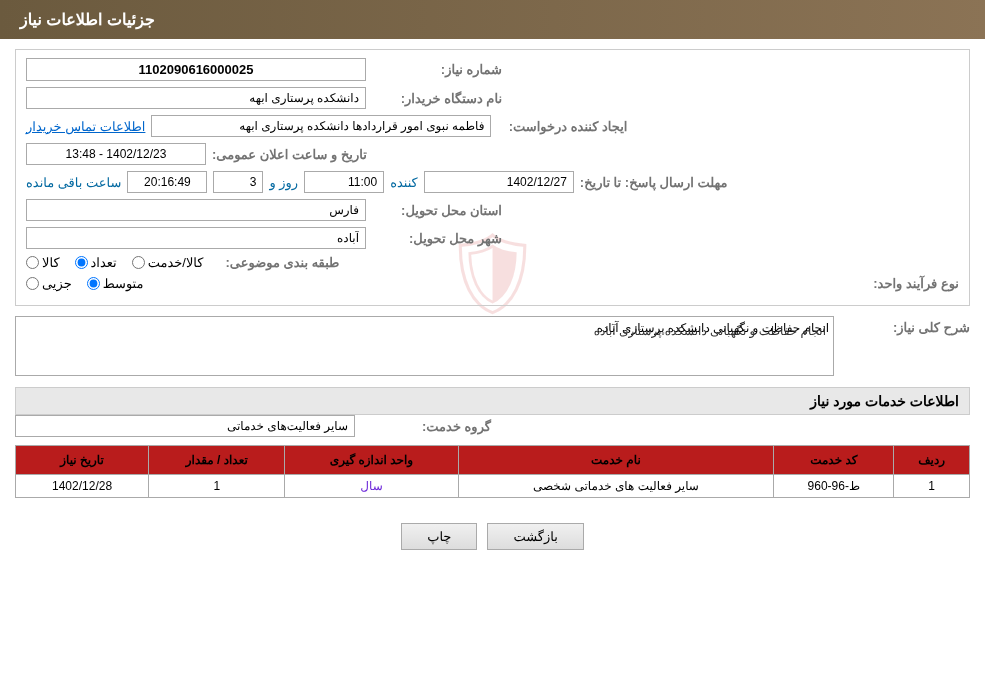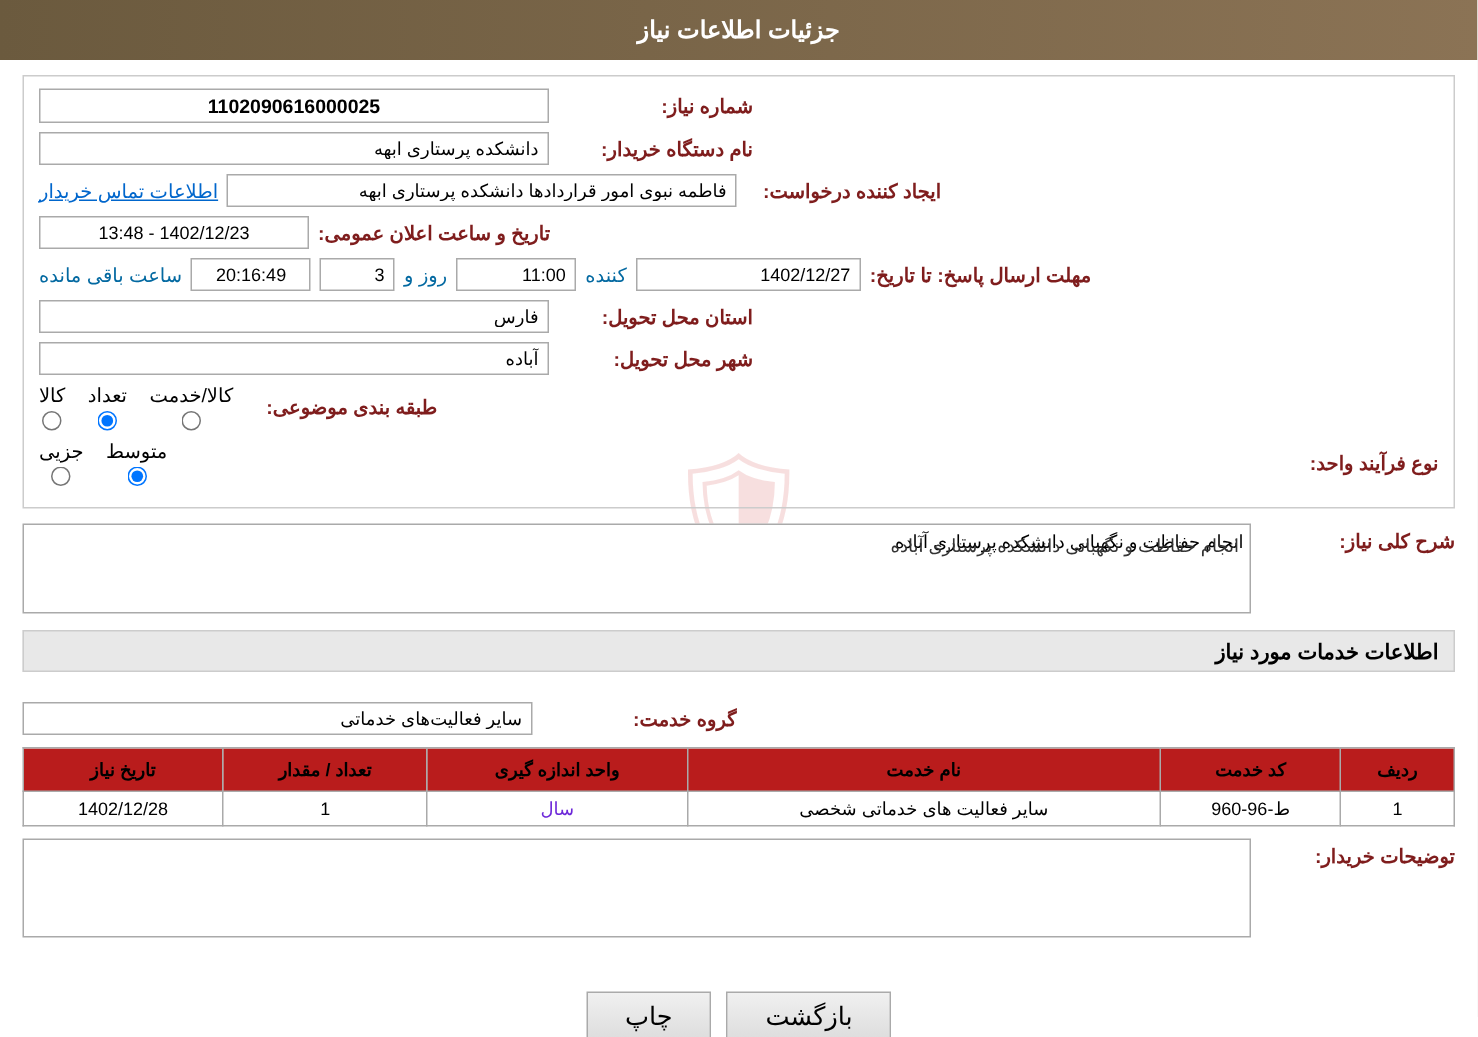--- a/index.html
+++ b/index.html
@@ -11,21 +11,21 @@
     }
     .page-wrapper {
       max-width: 985px;
       margin: 0 auto;
       background: #fff;
       min-height: 691px;
     }
     .header-bar {
       background: linear-gradient(to left, #8B7355, #6B5A3E);
       color: #fff;
-      text-align: center;
+      text-align: left;
       padding: 10px 20px;
       font-size: 16px;
       font-weight: bold;
     }
     .content {
       padding: 10px 15px;
     }
     .form-section {
       border: 1px solid #ccc;
       margin-bottom: 10px;
@@ -34,21 +34,21 @@
       padding: 8px 10px;
     }
     .form-row {
       display: flex;
       align-items: center;
       margin-bottom: 6px;
       gap: 6px;
       justify-content: flex-end;
     }
     .form-label {
-      color: #7f1d1d;
+      color: #737373;
       font-weight: bold;
       white-space: nowrap;
       min-width: 130px;
     }
     .form-input {
       border: 1px solid #aaa;
       background: #fff;
       padding: 3px 6px;
       min-height: 22px;
       font-family: Tahoma, Arial, sans-serif;
@@ -67,21 +67,20 @@
     }
     .radio-group {
       display: flex;
       gap: 15px;
       align-items: center;
     }
     .radio-item {
       display: flex;
       align-items: center;
       gap: 3px;
-      flex-direction: column;
     }
     .date-time-label {
       color: #0369a1;
       white-space: nowrap;
     }
     .purchase-type-row {
       display: flex;
       align-items: center;
       gap: 15px;
       justify-content: flex-end;
@@ -101,21 +100,21 @@
       font-size: 12px;
       direction: rtl;
       resize: none;
     }
     .section-title {
       background: #e8e8e8;
       border: 1px solid #ccc;
       padding: 5px 10px;
       font-weight: bold;
       font-size: 14px;
-      margin-bottom: 20px;
+      margin-bottom: 0;
       text-align: right;
     }
     .services-table {
       width: 100%;
       border-collapse: collapse;
       font-size: 12px;
     }
     .services-table th {
       background: #b91c1c;
       border: 1px solid #aaa;
@@ -133,21 +132,21 @@
       display: flex;
       justify-content: center;
       gap: 10px;
       padding: 15px;
     }
     .btn {
       padding: 5px 25px;
       border: 1px solid #aaa;
       cursor: pointer;
       font-family: Tahoma, Arial, sans-serif;
-      font-size: 17px;
+      font-size: 13px;
       background: linear-gradient(to bottom, #f5f5f5, #e0e0e0);
     }
     .btn-print {
       background: linear-gradient(to bottom, #f0f0f0, #ddd);
     }
     .btn-back {
       background: linear-gradient(to bottom, #f0f0f0, #ddd);
     }
     .watermark-area {
       position: relative;
@@ -299,26 +298,20 @@
       <td>1</td>
       <td>ط-96-960</td>
       <td>سایر فعالیت های خدماتی شخصی</td>
       <td class="red-text">سال</td>
       <td>1</td>
       <td>1402/12/28</td>
     </tr>
           </tbody>
       </table>
 
-      <div class="form-row" style="align-items:flex-start; margin-top:8px; margin-bottom:8px;">
-        <div class="form-label" style="padding-top:4px;">توضیحات خریدار:</div>
-        <div style="flex:1;">
-          <textarea class="description-area" rows="4" style="width: 100%;"></textarea>
-        </div>
-      </div>
 
     </div>
   </div>
 
   <div class="footer-buttons">
     <button class="btn btn-back">بازگشت</button>
     <button class="btn btn-print">چاپ</button>
   </div>
 </div>
 

